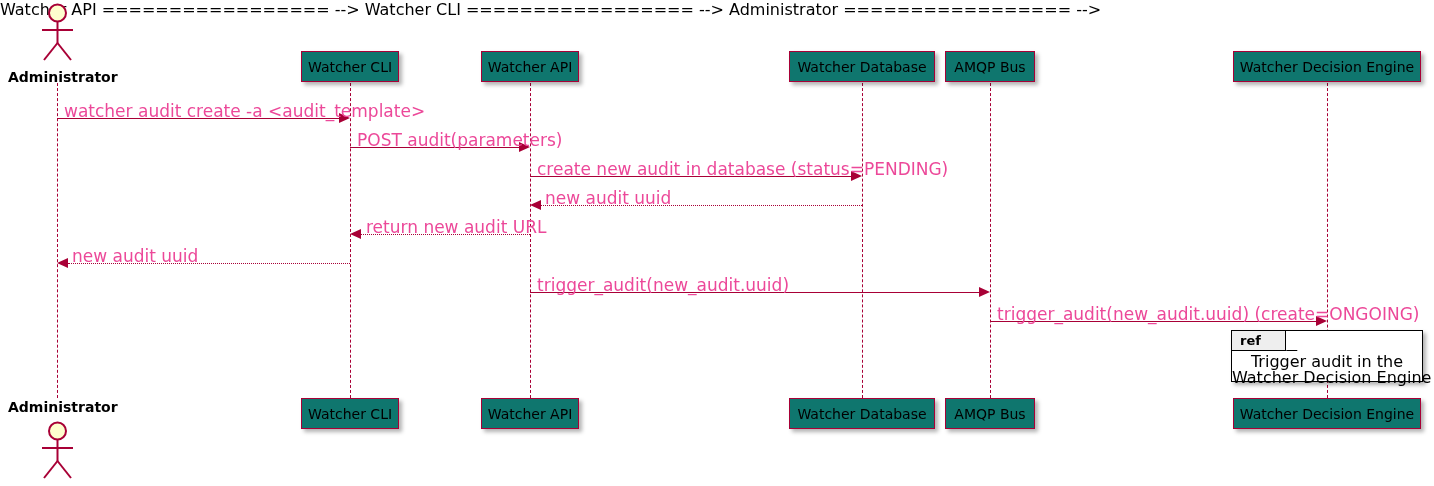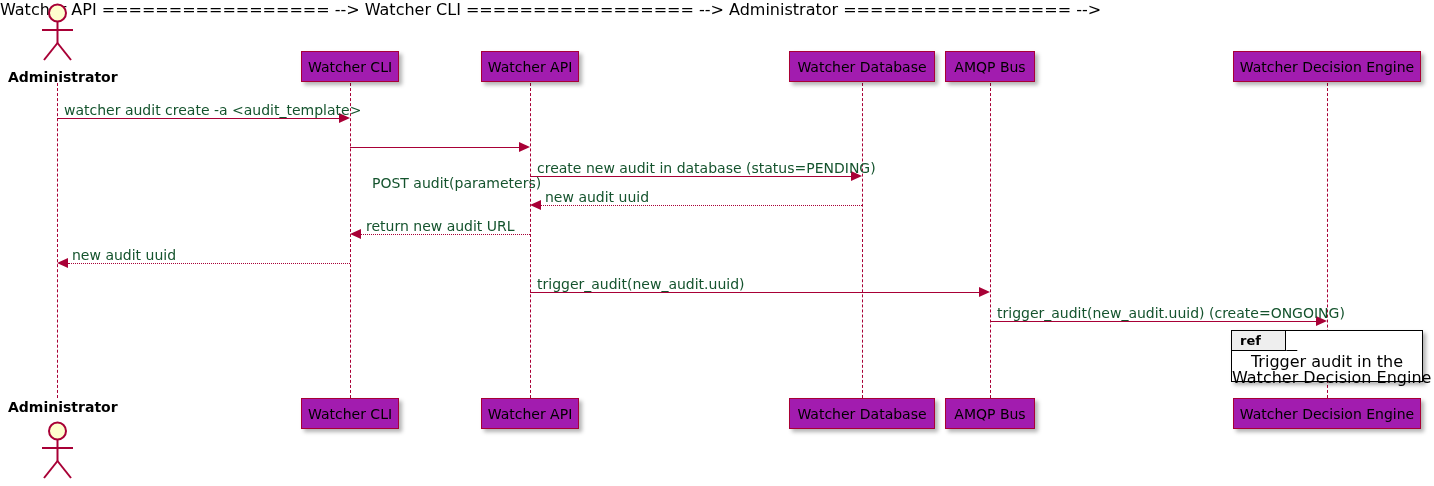--- a/index.html
+++ b/index.html
@@ -17,21 +17,21 @@
     width: 1434px;
     height: 486px;
     background: #FFFFFF;
     overflow: hidden;
   }
 
   
   .participant {
     position: absolute;
     box-sizing: border-box;
-    background: #a21caf;
+    background: #0f766e;
     border: 1.5px solid #A80036;
     color: #000000;
     font-size: 14px;
     line-height: 1;
     display: flex;
     align-items: center;
     justify-content: center;
     white-space: nowrap;
     box-shadow: 3px 3px 4px rgba(0,0,0,0.30);
     padding: 0 9px;
@@ -77,22 +77,22 @@
     border-bottom: 5px solid transparent;
     border-left: 11px solid #A80036;
   }
   .arrowhead.left {
     border-top: 5px solid transparent;
     border-bottom: 5px solid transparent;
     border-right: 11px solid #A80036;
   }
   .msg-label {
     position: absolute;
-    font-size: 14px;
-    color: #14532d;
+    font-size: 17px;
+    color: #ec4899;
     white-space: nowrap;
     line-height: 1;
   }
 
   
   .ref-box {
     position: absolute;
     box-sizing: border-box;
     background: #FFFFFF;
     border: 1.5px solid #000000;
@@ -180,21 +180,21 @@
   </div>
 
   
   <div class="msg-line" style="left:57px; top:118px; width:282px;"></div>
   <div class="arrowhead right" style="left:339px; top:113px;"></div>
   <div class="msg-label" style="left:64px; top:103px;">watcher audit create -a &lt;audit_template&gt;</div>
 
   
   <div class="msg-line" style="left:350px; top:147px; width:169px;"></div>
   <div class="arrowhead right" style="left:519px; top:142px;"></div>
-  <div class="msg-label" style="left:372px; top:132px;margin-top:44px;">POST audit(parameters)</div>
+  <div class="msg-label" style="left:357px; top:132px;">POST audit(parameters)</div>
 
   
   <div class="msg-line" style="left:530px; top:176px; width:321px;"></div>
   <div class="arrowhead right" style="left:851px; top:171px;"></div>
   <div class="msg-label" style="left:537px; top:161px;">create new audit in database (status=PENDING)</div>
 
    Watcher API ================= --&gt;
   <div class="msg-line dotted" style="left:541px; top:205px; width:321px;"></div>
   <div class="arrowhead left" style="left:530px; top:200px;"></div>
   <div class="msg-label" style="left:545px; top:190px;">new audit uuid</div>

